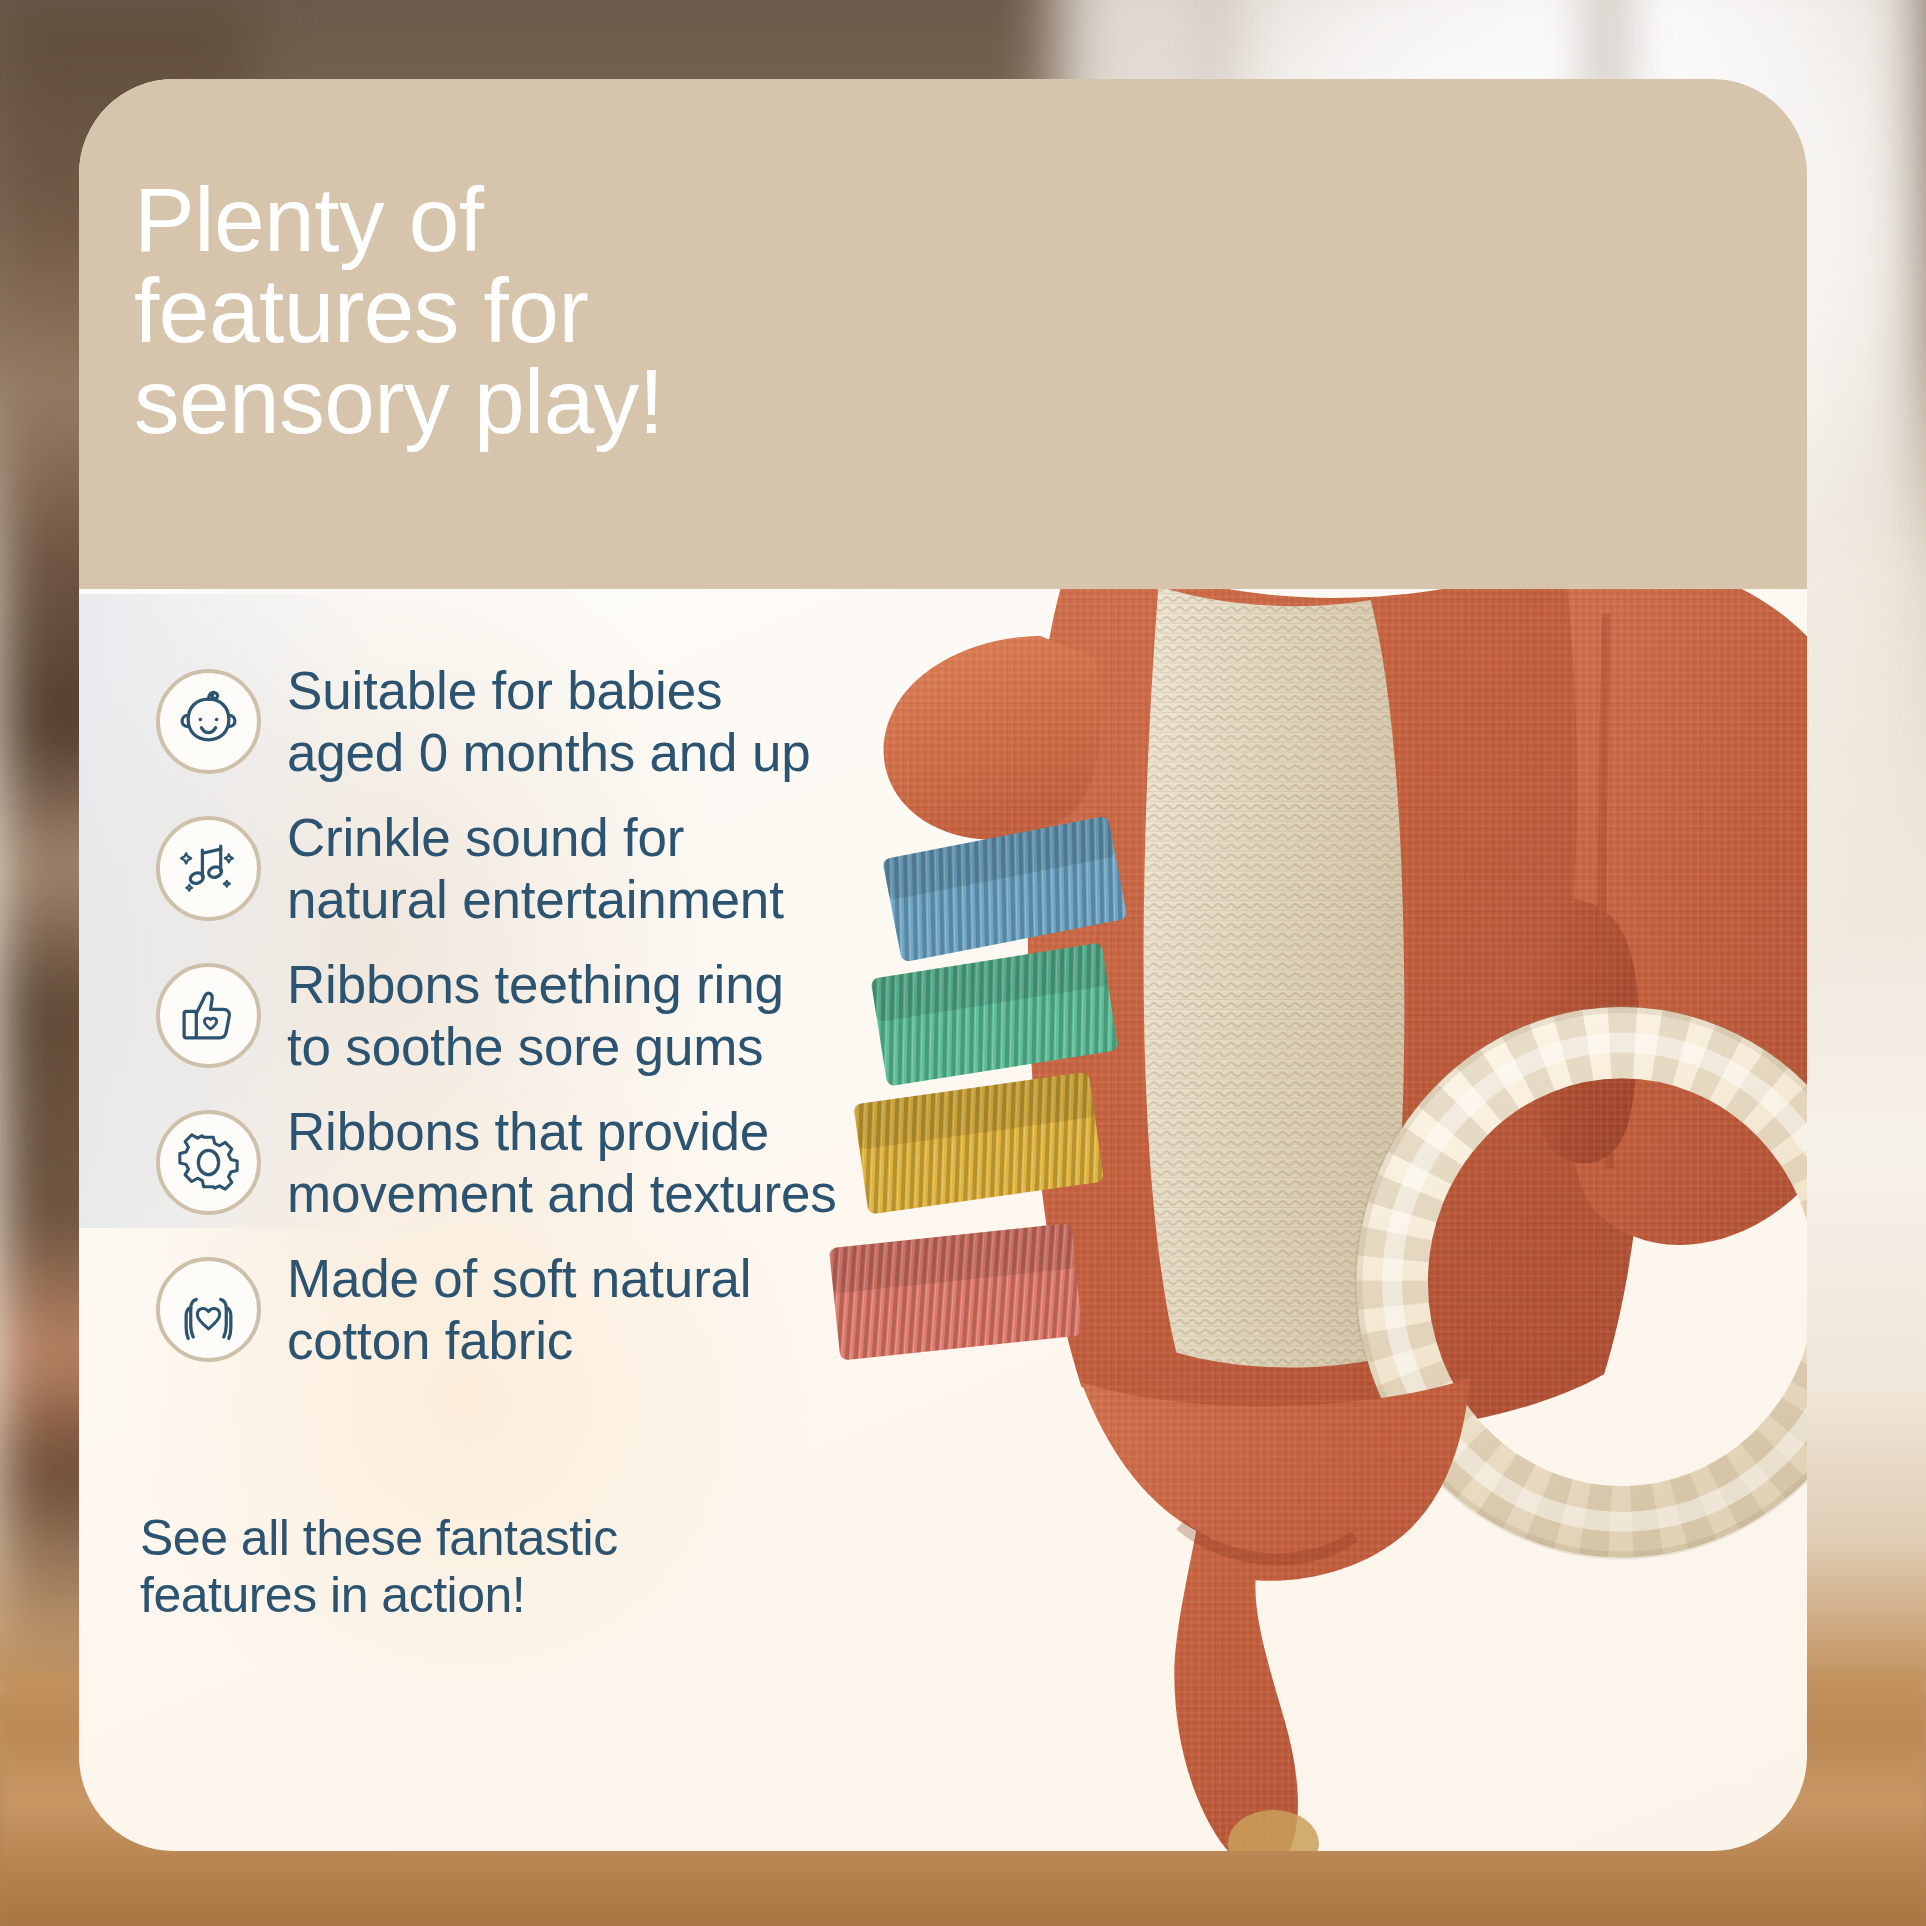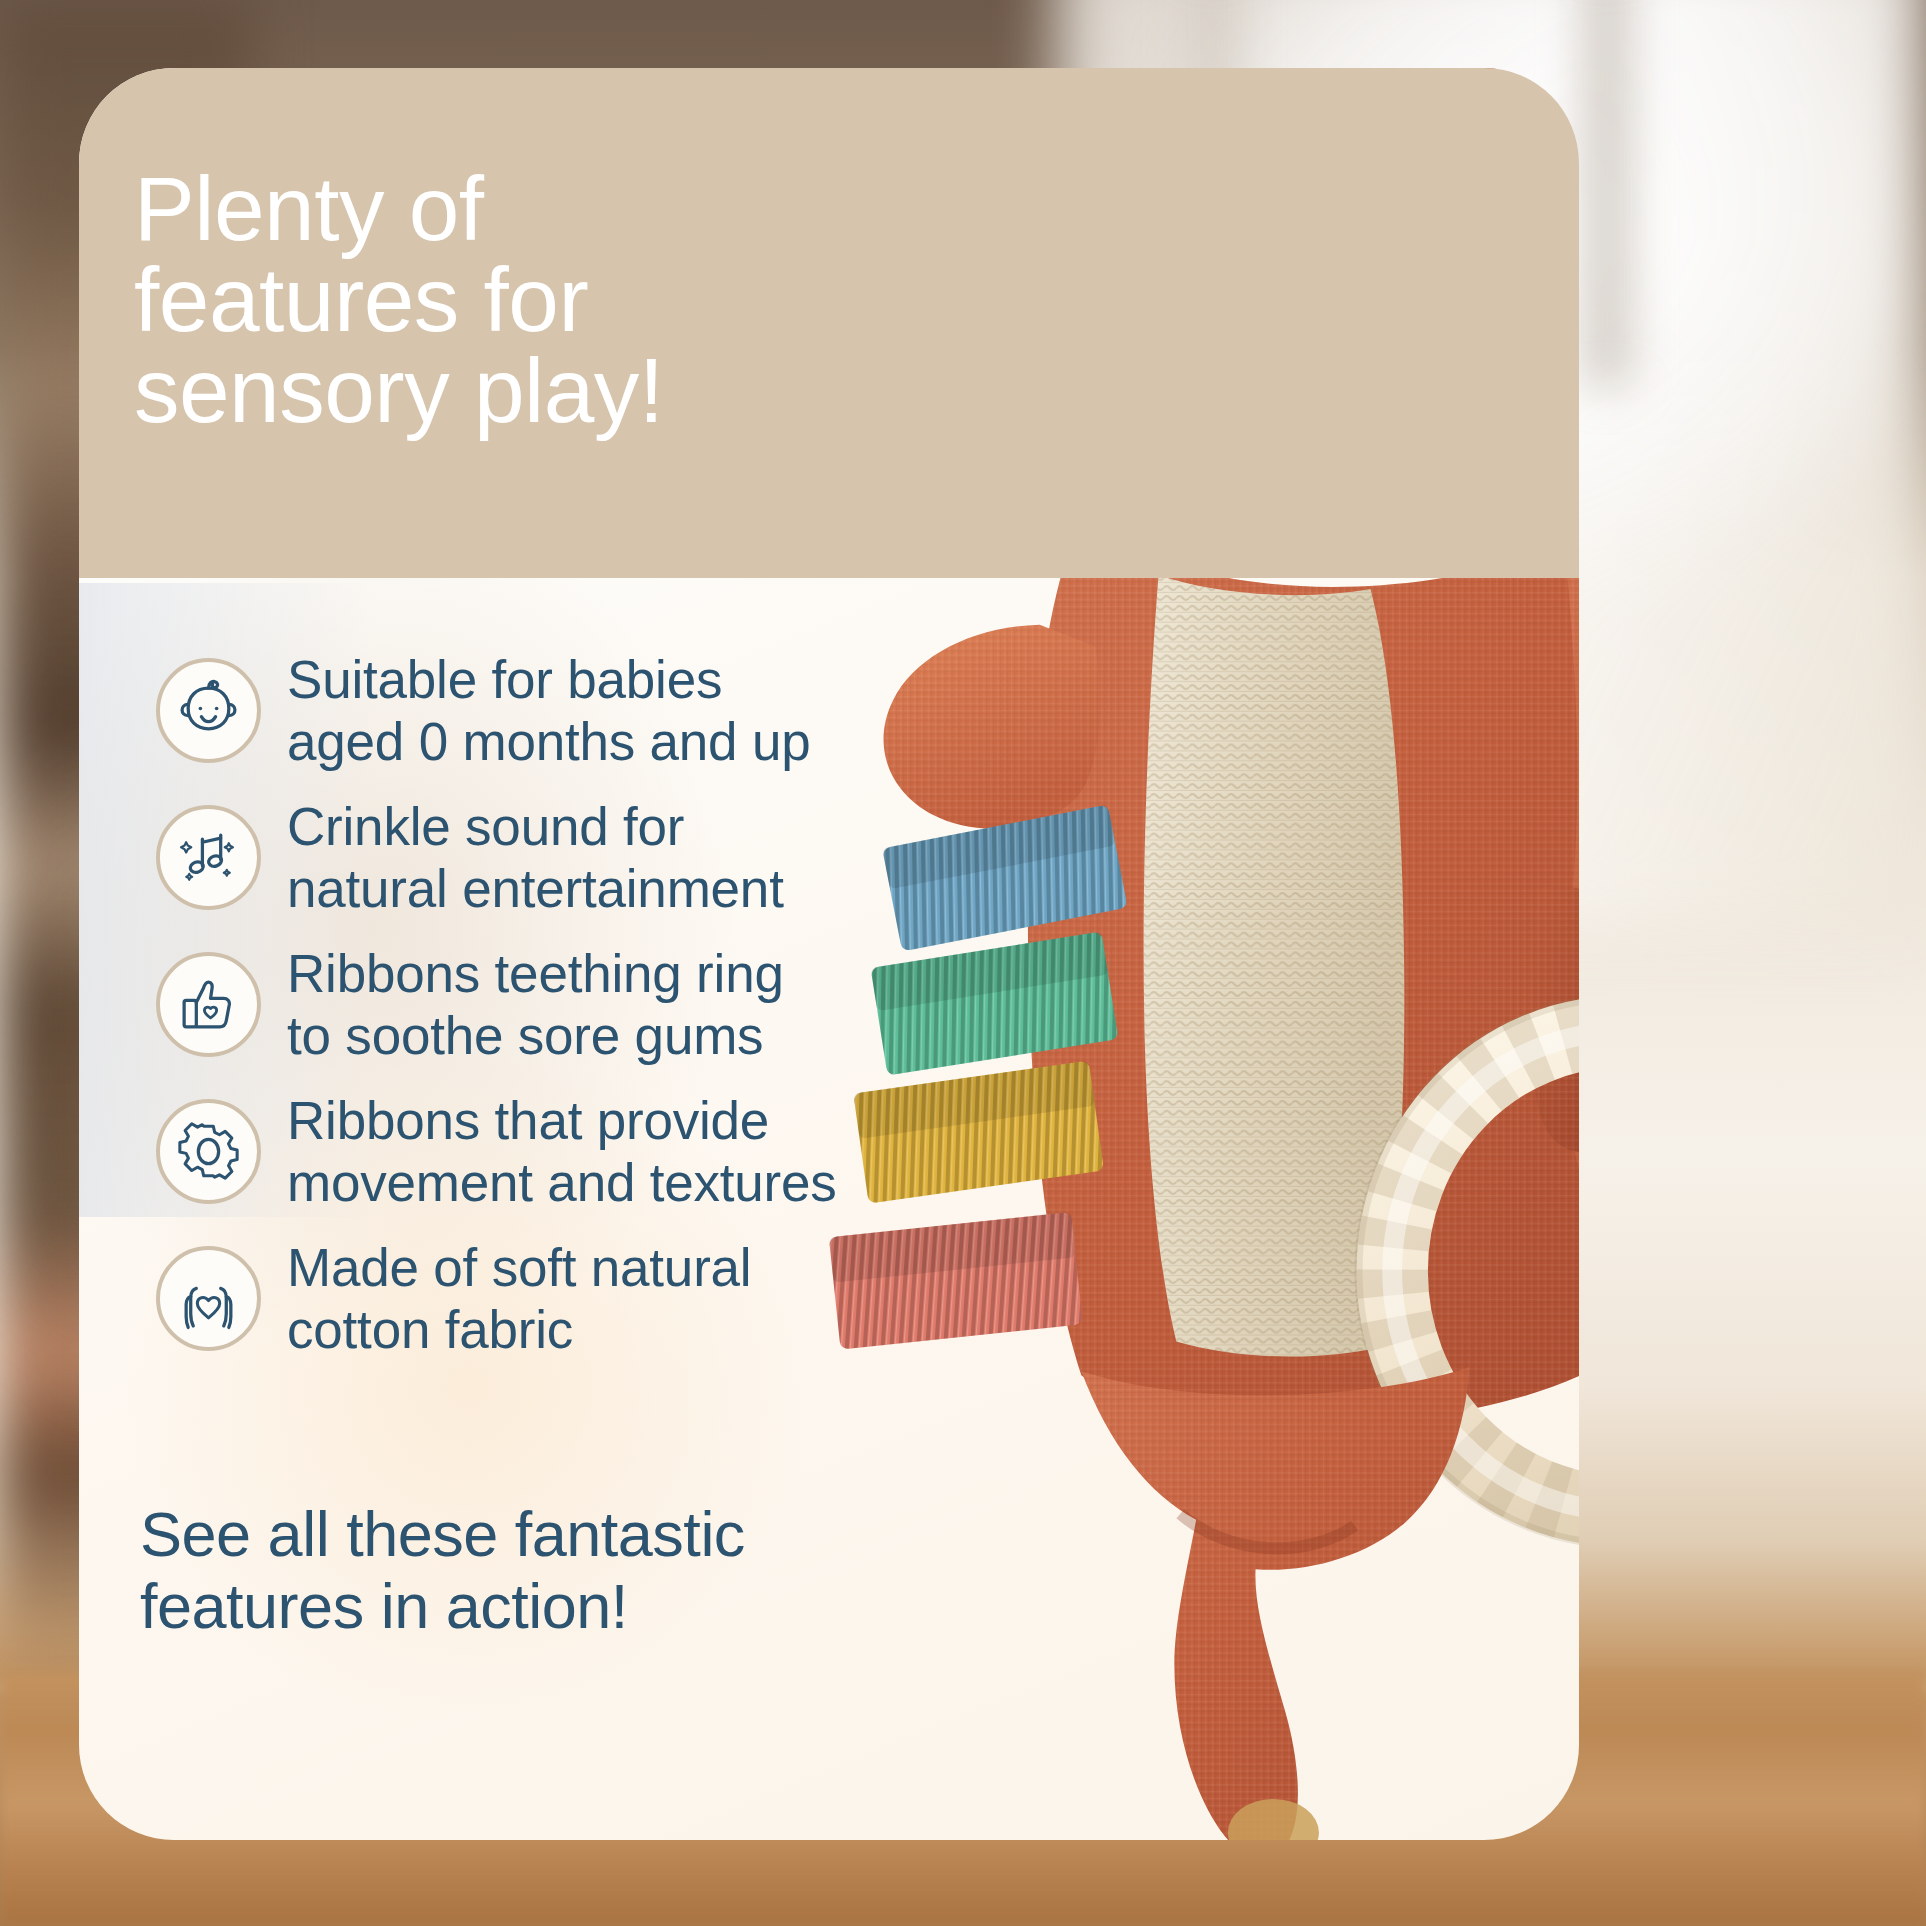--- a/index.html
+++ b/index.html
@@ -66,21 +66,21 @@
   }
   .bg-warm-glow {
     position:absolute; left:-99px; top:693px; width:693px; height:752px;
     background:radial-gradient(ellipse at center, rgba(255,214,160,.32) 0%, rgba(255,214,160,0) 70%);
     filter:blur(40px);
   }
 
   
   #card {
     position:absolute;
-    left:79px; top:68px; width:1500px; height:1772px;
+    left:79px; top:79px; width:1728px; height:1772px;
     background:linear-gradient(158deg,#ffffff 0%,#fdfbf7 30%,#fdf7ef 62%,#fbf4ea 100%);
     border-radius:95px 95px 95px 95px;
     overflow:hidden;
   }
   
   .card-wash-a {
     position:absolute; left:-79px; top:416px; width:752px; height:891px;
     background:radial-gradient(ellipse at center, rgba(226,212,196,.5) 0%, rgba(226,212,196,0) 68%);
   }
   .card-wash-b {
@@ -143,21 +143,21 @@
     letter-spacing:-0.2px;
   }
   .feature-text .ft-line { display:block; white-space:nowrap; }
 
   
   #cta {
     position:absolute;
     left:61px; top:1431px;
     width:812px;
     color:#2c5370;
-    font-size:63px;
+    font-size:50px;
     line-height:1.14;
     font-weight:400;
     letter-spacing:-0.5px;
     z-index:7;
   }
   #cta .cta-line { display:block; white-space:nowrap; }
 
   
   #fox {
     position:absolute;

